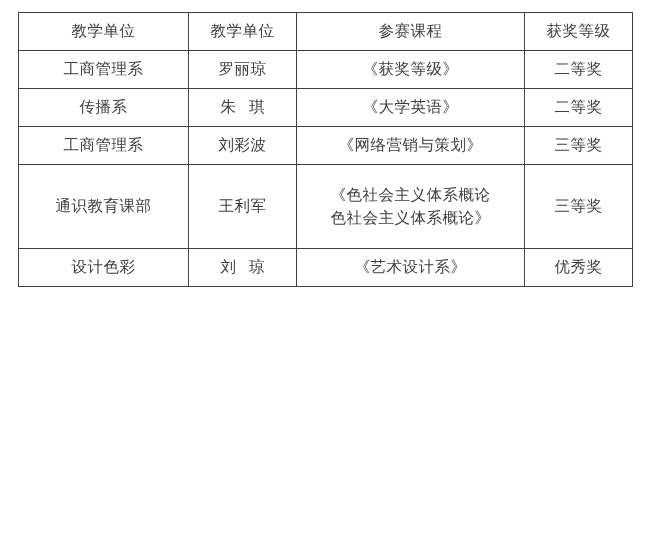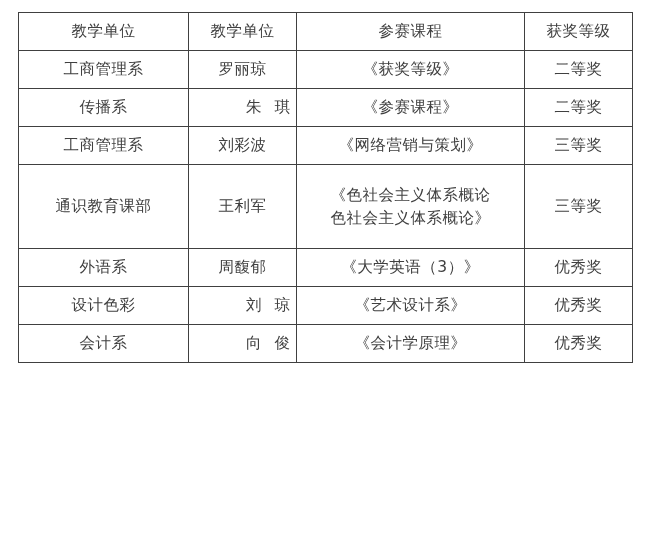--- a/index.html
+++ b/index.html
@@ -40,21 +40,21 @@
   col.c-teacher { width: 108px; }
   col.c-course { width: 228px; }
   col.c-level { width: 108px; }
 
   tr.row { height: 38px; }
   tr.row-tall { height: 84px; margin-left: 12px; }
   .cell-line {
     display: block;
     white-space: nowrap;
   }
-  .sp-mid { letter-spacing: 4px; padding-left: 4px; text-align: right; }
+  .sp-mid { letter-spacing: 4px; padding-left: 4px; }
 </style>
 </head>
 <body>
 
 <div class="page">
   <table class="award-table">
     <colgroup>
       <col class="c-unit">
       <col class="c-teacher">
       <col class="c-course">
@@ -93,21 +93,21 @@
       </tr>
 
       <tr class="row">
         <td>
             <span class="cell-line">传播系</span>
           </td>
         <td>
             <span class="cell-line sp-mid">朱 琪</span>
           </td>
         <td>
-            <span class="cell-line">《参赛课程》</span>
+            <span class="cell-line">《大学英语》</span>
           </td>
         <td>
             <span class="cell-line">二等奖</span>
           </td>
       </tr>
 
 
       <tr class="row">
         <td>
             <span class="cell-line">工商管理系</span>
@@ -132,60 +132,32 @@
           </td>
         <td>
           <span class="cell-line">《色社会主义体系概论</span>
           <span class="cell-line">色社会主义体系概论》</span>
         </td>
         <td>
             <span class="cell-line">三等奖</span>
           </td>
       </tr>
 
-      <tr class="row">
-        <td>
-            <span class="cell-line">外语系</span>
-          </td>
-        <td>
-            <span class="cell-line">周馥郁</span>
-          </td>
-        <td>
-            <span class="cell-line">《大学英语（3）》</span>
-          </td>
-        <td>
-            <span class="cell-line">优秀奖</span>
-          </td>
-      </tr>
 
 
       <tr class="row">
         <td>
             <span class="cell-line">设计色彩</span>
           </td>
         <td>
             <span class="cell-line sp-mid">刘 琼</span>
           </td>
         <td>
             <span class="cell-line">《艺术设计系》</span>
           </td>
         <td>
             <span class="cell-line">优秀奖</span>
           </td>
       </tr>
 
-      <tr class="row">
-        <td>
-            <span class="cell-line">会计系</span>
-          </td>
-        <td>
-            <span class="cell-line sp-mid">向 俊</span>
-          </td>
-        <td>
-            <span class="cell-line">《会计学原理》</span>
-          </td>
-        <td>
-            <span class="cell-line">优秀奖</span>
-          </td>
-      </tr>
     </tbody>
   </table>
 </div>
 
 </body></html>

